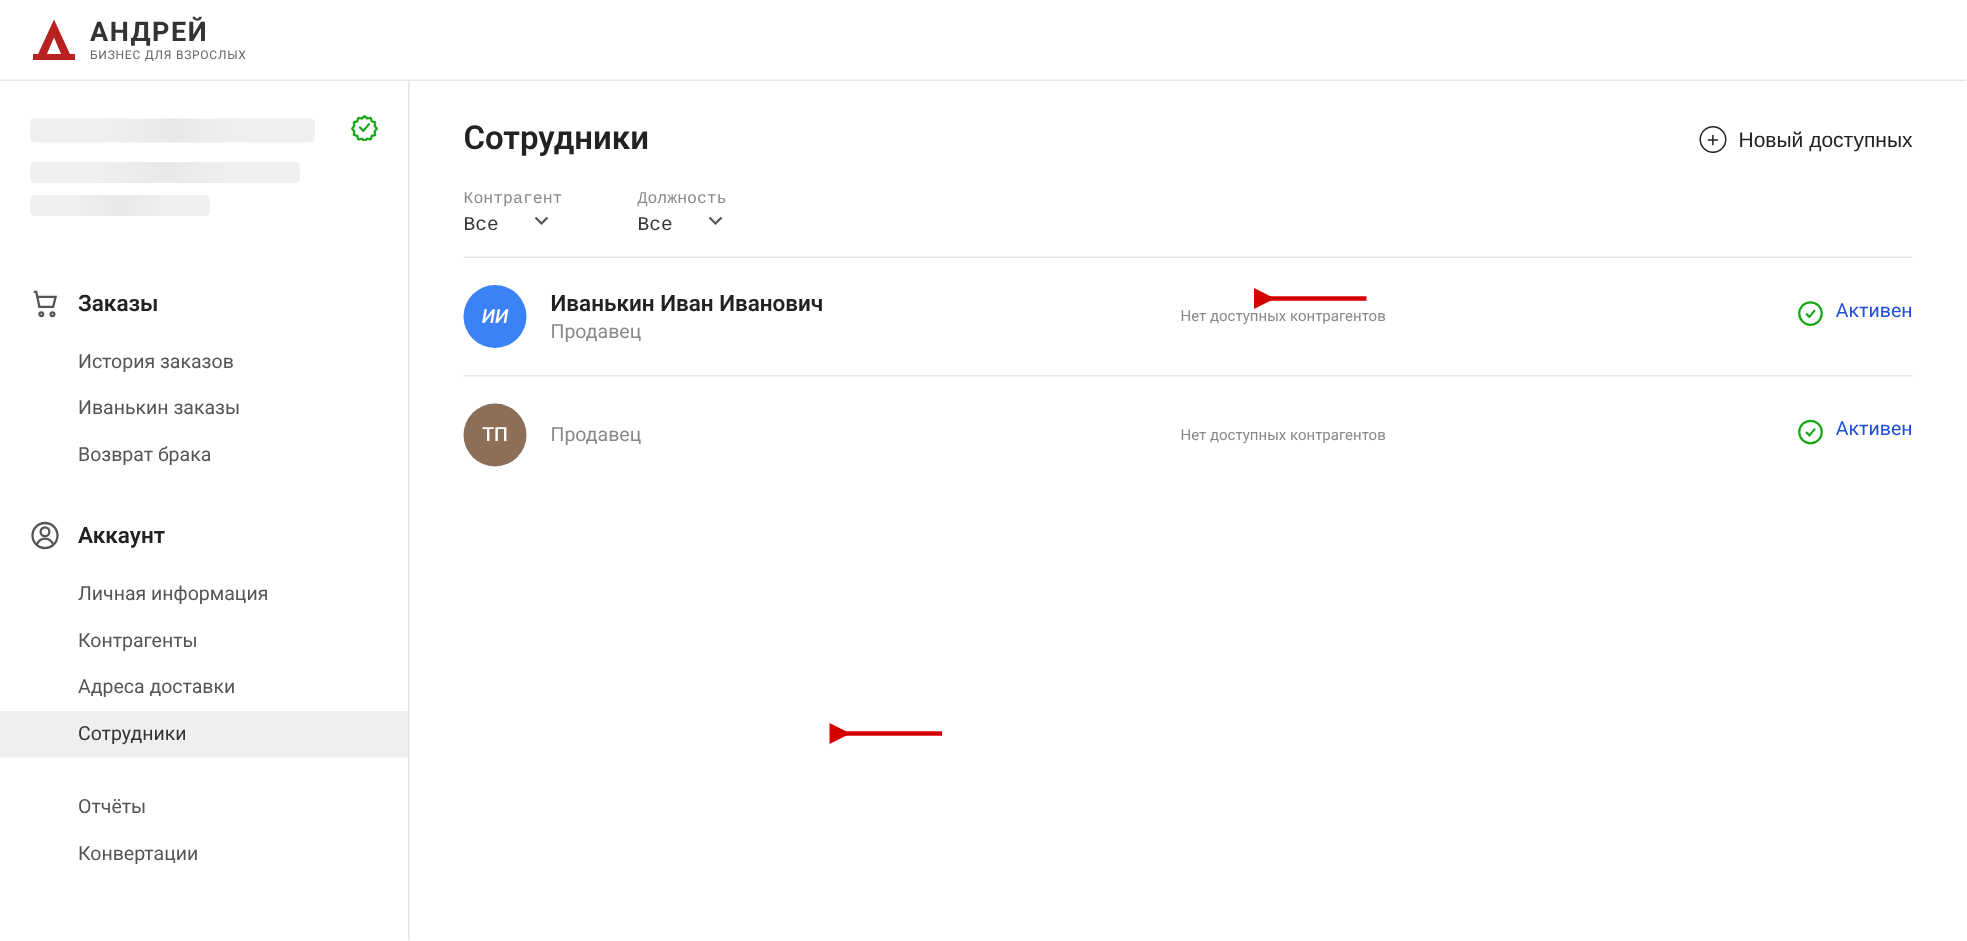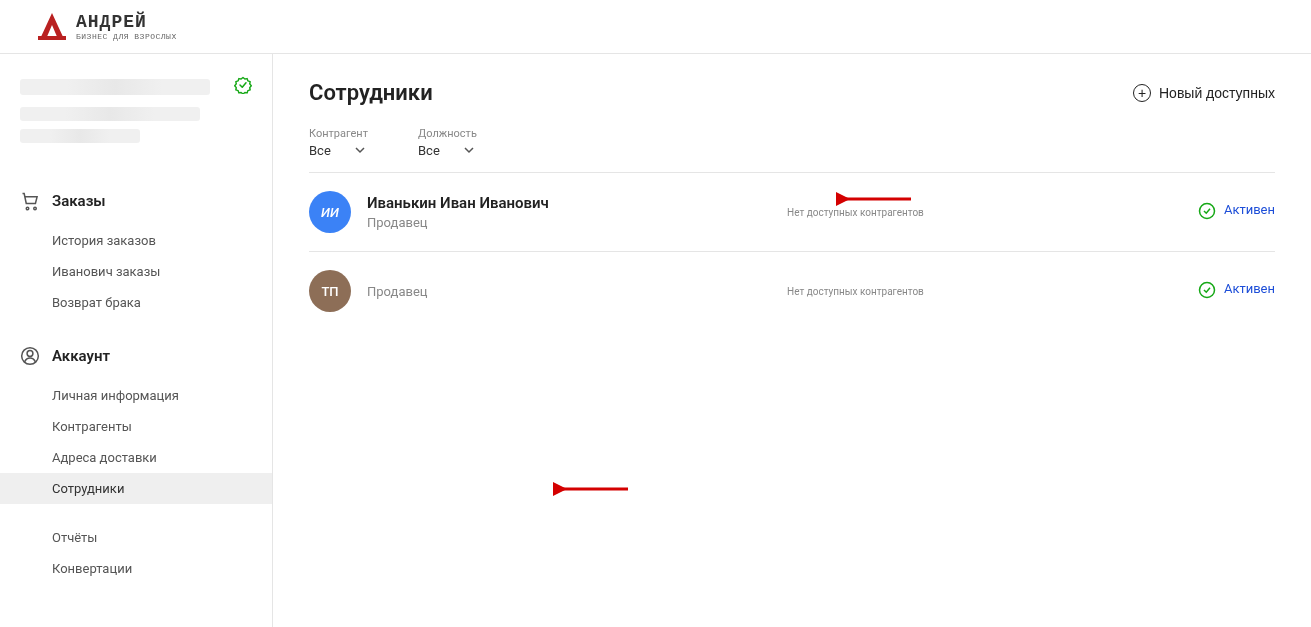--- a/index.html
+++ b/index.html
@@ -5,24 +5,23 @@
     * { margin: 0; padding: 0; box-sizing: border-box; }
     body {
       font-family: -apple-system, BlinkMacSystemFont, "Segoe UI", Roboto, Arial, sans-serif;
       font-size: 14px;
       color: #333;
       background: #fff;
     }
     .header {
       display: flex;
       align-items: center;
-      padding: 8px 36px;
+      padding: 8px 20px;
       border-bottom: 1px solid #e5e5e5;
       height: 54px;
-      font-family: Liberation Mono, monospace;
     }
     .logo {
       display: flex;
       align-items: center;
       gap: 8px;
     }
     .logo-icon {
       width: 32px;
       height: 32px;
       position: relative;
@@ -140,20 +139,21 @@
       align-items: center;
       justify-content: center;
       font-size: 14px;
       line-height: 1;
     }
     .filters {
       display: flex;
       gap: 50px;
       padding-bottom: 14px;
       border-bottom: 1px solid #e5e5e5;
+      font-family: Liberation Mono, monospace;
     }
     .filter {
       cursor: pointer;
     }
     .filter-label {
       font-size: 11px;
       color: #888;
       margin-bottom: 2px;
     }
     .filter-value-row {
@@ -273,21 +273,21 @@
           <svg width="20" height="20" viewBox="0 0 24 24" fill="none" stroke="currentColor" stroke-width="1.8">
             <circle cx="9" cy="21" r="1.5"></circle>
               <circle cx="18" cy="21" r="1.5"></circle>
             <path d="M3 3h2l2.5 12h11l2-8H6"></path>
           </svg>
         </span>
         <span>Заказы</span>
       </div>
       <div class="nav-items">
         <div class="nav-item"><span>История заказов</span></div>
-        <div class="nav-item"><span>Иванович заказы</span></div>
+        <div class="nav-item"><span>Иванькин заказы</span></div>
         <div class="nav-item"><span>Возврат брака</span></div>
       </div>
     </div>
 
     <div class="nav-section">
       <div class="nav-header">
         <span class="nav-icon">
           <svg width="20" height="20" viewBox="0 0 24 24" fill="none" stroke="currentColor" stroke-width="1.8">
             <circle cx="12" cy="12" r="10"></circle>
               <circle cx="12" cy="9" r="3.5"></circle>

